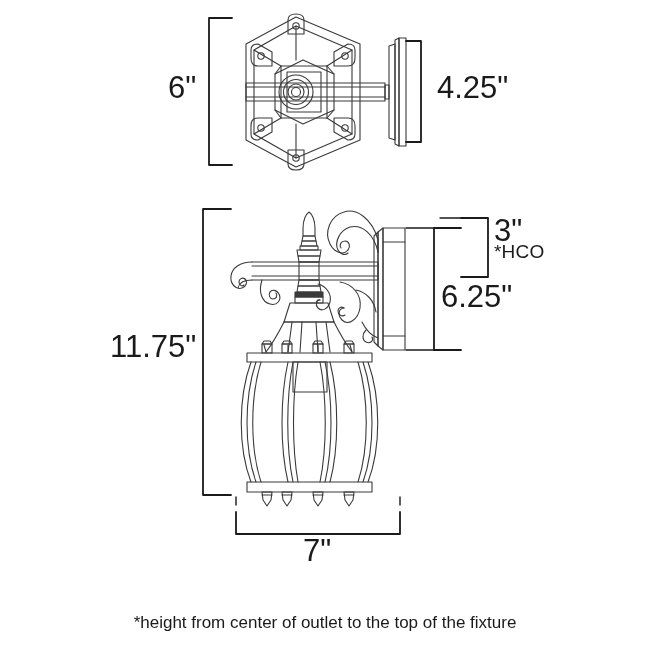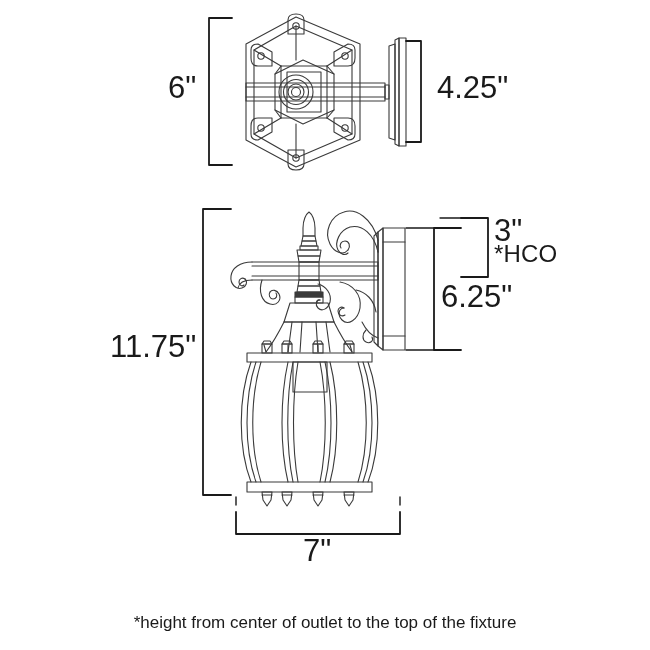--- a/index.html
+++ b/index.html
@@ -49,21 +49,21 @@
     font-size: 31px;
   }
   #label-3 {
     left: 494px;
     top: 215px;
     font-size: 31px;
   }
   #label-hco {
     left: 494px;
     top: 242px;
-    font-size: 24px;
+    font-size: 19px;
     letter-spacing: 0.2px;
   }
   #label-625 {
     left: 441px;
     top: 281px;
     font-size: 31px;
   }
   #label-7 {
     left: 303px;
     top: 535px;

